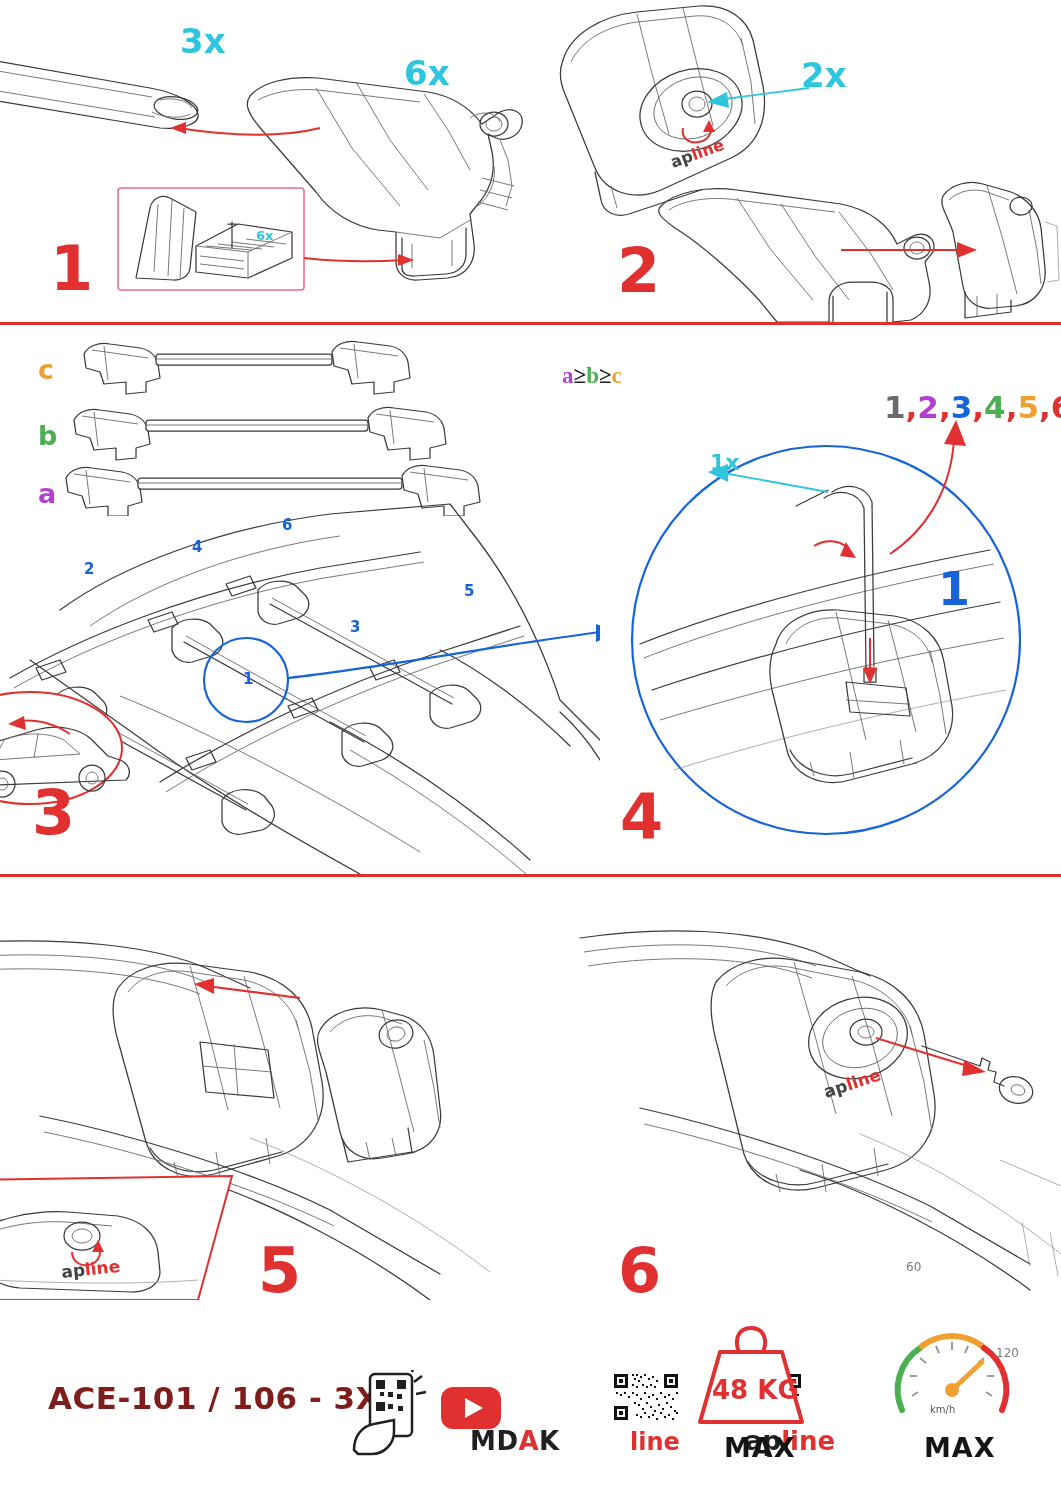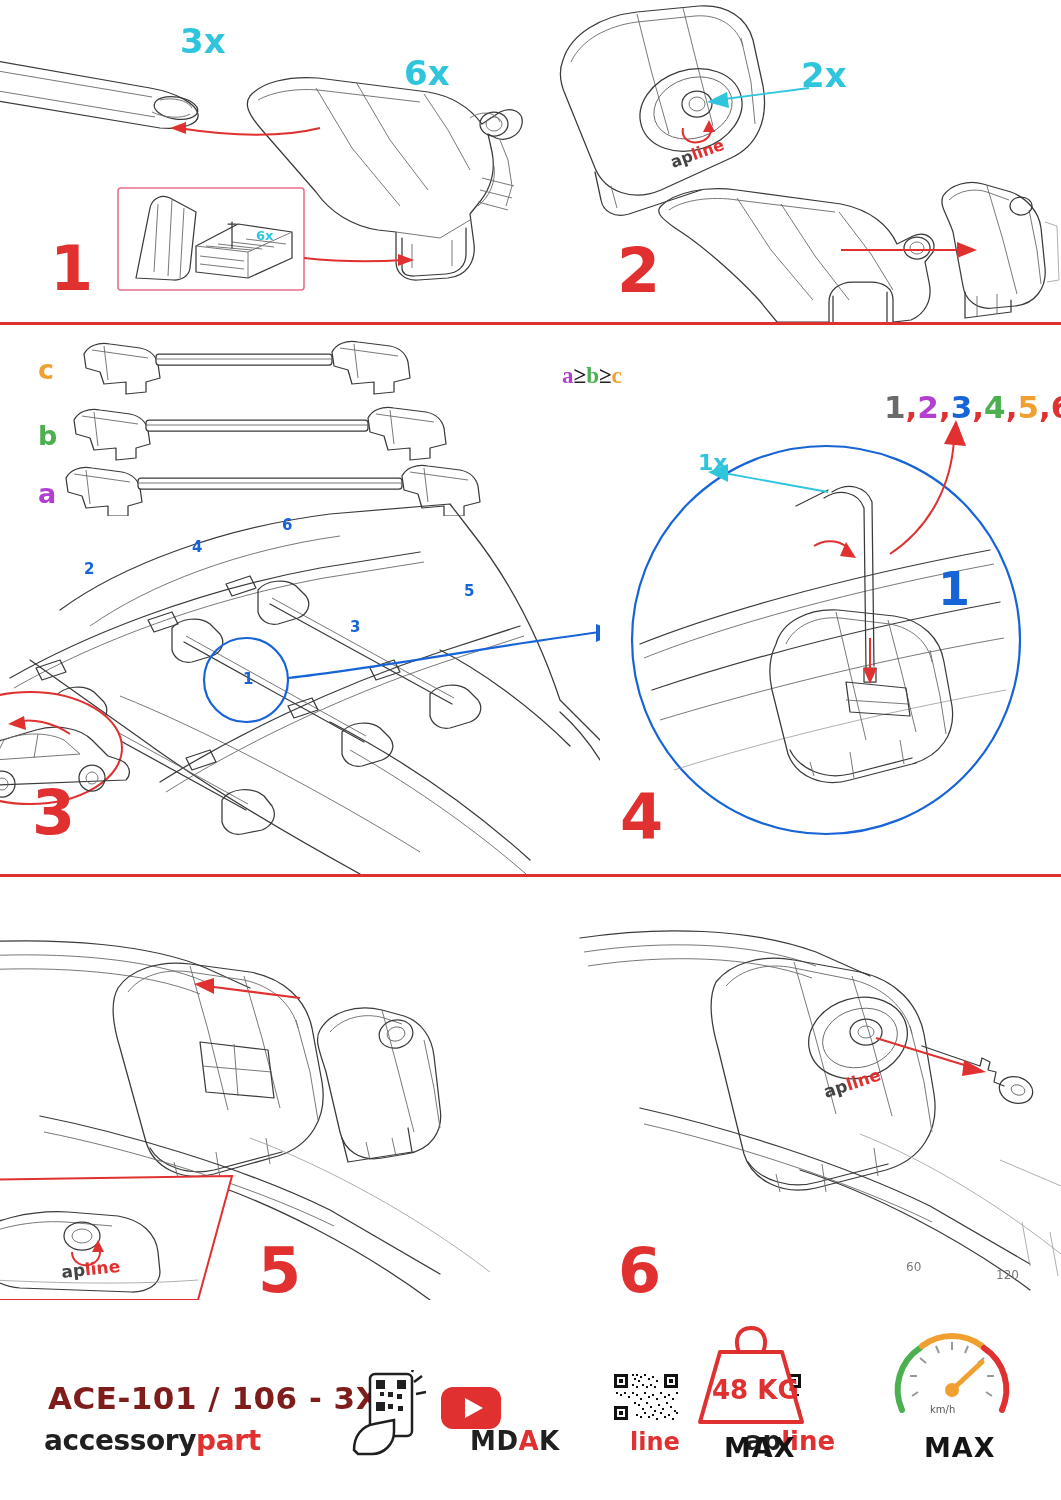--- a/index.html
+++ b/index.html
@@ -485,21 +485,21 @@
       <g>
         <path class="red" d="M 290 164 C 332 136 352 92 354 48" stroke-width="3"></path>
         <path class="redfill" d="M 344 54 L 356 30 L 366 56 Z"></path>
       </g>
 
       <g>
         <path class="cyan" d="M 118 82 L 228 102"></path>
         <path d="M 128 74 L 108 82 L 128 92 Z" fill="#2ec5dd"></path>
       </g>
     </svg>
-    <div class="qty small" style="left:98px; top:62px;">1x</div>
+    <div class="qty small" style="left:110px; top:62px;">1x</div>
     <div class="blue-big" style="left:338px; top:176px;">1</div>
     <div class="step-num" style="left:20px; top:396px;">4</div>
   </div>
   <div class="seq-text" style="left:884px; top:392px; color:#e03030;">
     <span style="color:#6a6a6a">1</span><span style="color:#e03030">,</span><span style="color:#b23fd0">2</span><span style="color:#e03030">,</span><span style="color:#1763d8">3</span><span style="color:#e03030">,</span><span style="color:#4caf50">4</span><span style="color:#e03030">,</span><span style="color:#f0a030">5</span><span style="color:#e03030">,</span><span style="color:#e03030">6</span>
   </div>
   <div class="seq-text" style="left:884px; top:392px; opacity:0;">1,2,3,4,5,6</div>
 
   <div class="panel" style="left:0; top:880px; width:530px; height:420px;">
     <svg width="530" height="420" viewBox="0 0 530 420">
@@ -611,23 +611,20 @@
         <path class="ln-light" d="M 520 352 L 528 396"></path>
       </g>
     </svg>
     <div class="step-num" style="left:88px; top:360px;">6</div>
   </div>
 
   <div class="footer"></div>
 
   <div class="model-code">ACE-101 / 106 - 3X</div>
 
-  <div class="brand-accessory">
-    <span>accessory</span><span class="part">part</span>
-  </div>
 
   <svg class="qr" style="left:350px; top:1370px;" width="80" height="86" viewBox="0 0 80 86">
     <rect x="20" y="4" width="42" height="62" rx="5" fill="#ffffff" stroke="#202020" stroke-width="2.5"></rect>
     <g fill="#202020">
       <rect x="26" y="10" width="9" height="9"></rect>
         <rect x="47" y="10" width="9" height="9"></rect>
       <rect x="26" y="32" width="9" height="9"></rect>
         <rect x="38" y="22" width="5" height="5"></rect>
       <rect x="47" y="24" width="5" height="5"></rect>
         <rect x="38" y="34" width="5" height="5"></rect>
@@ -805,17 +802,17 @@
         <path d="M 62 24 L 62 32"></path>
         <path d="M 78 28 L 75 35"></path>
       <path d="M 94 40 L 88 45"></path>
         <path d="M 104 58 L 97 58"></path>
         <path d="M 102 78 L 96 74"></path>
     </g>
     <path d="M 62 72 L 92 44" stroke="#f0a030" stroke-width="5" stroke-linecap="round"></path>
     <circle cx="62" cy="72" r="7" fill="#f0a030"></circle>
   </svg>
   <div class="speed-tick" style="left:906px; top:1260px;">60</div>
-  <div class="speed-tick" style="left:996px; top:1268px;">120</div>
+  <div class="speed-tick" style="left:996px; top:1346px;">120</div>
   <div class="speed-unit" style="left:930px; top:1404px;">km/h</div>
   <div class="max-label" style="left:924px; top:1432px;">MAX</div>
 
 </div>
 
 </body></html>

